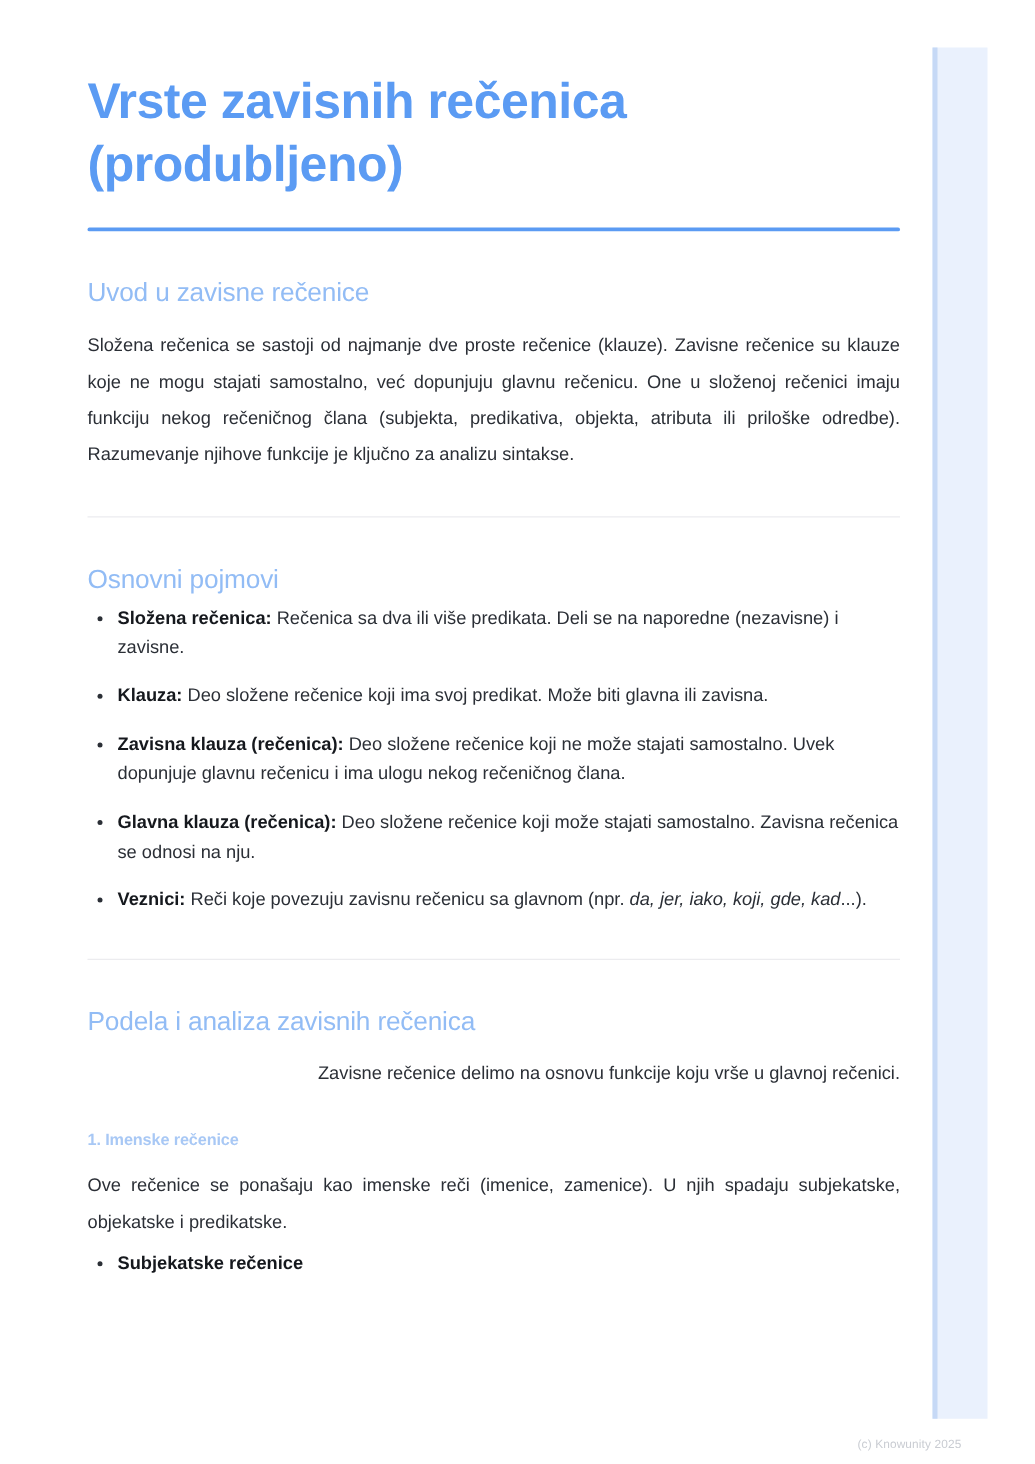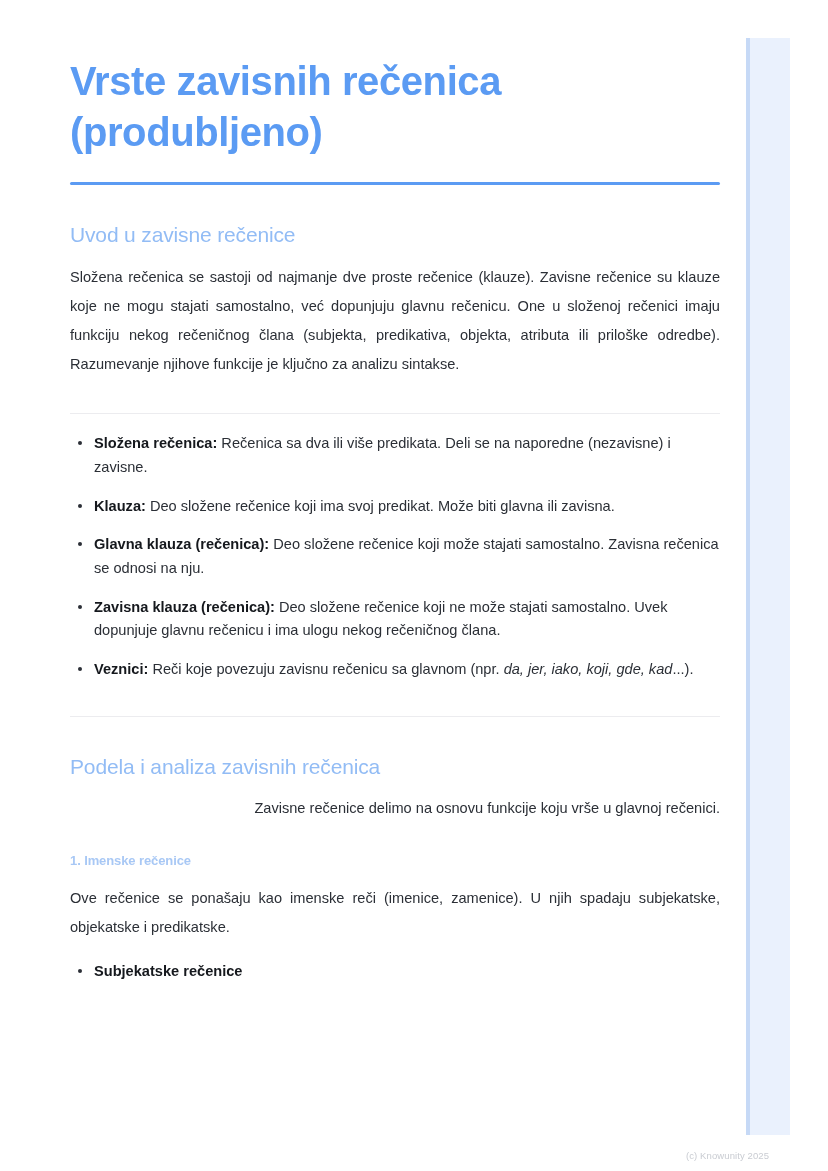--- a/index.html
+++ b/index.html
@@ -94,21 +94,21 @@
     text-align: justify;
     text-justify: inter-word;
   }
   p.body-plain {
     text-align: right;
   }
 
   
   ul.bullets {
     list-style: none;
-    margin: 18px 0 0 0;
+    margin: 6px 0 0 0;
     padding: 0;
   }
   ul.bullets li {
     position: relative;
     padding-left: 24px;
     margin-bottom: 15px;
     font-size: 14.6px;
     line-height: 1.62;
     color: #2b2f36;
   }
@@ -153,32 +153,33 @@
   <div id="content">
 
     <h1 class="doc-title">Vrste zavisnih rečenica (produbljeno)</h1>
     <div class="title-rule"></div>
 
     <h2 class="sec-h">Uvod u zavisne rečenice</h2>
     <p class="body">Složena rečenica se sastoji od najmanje dve proste rečenice (klauze). Zavisne rečenice su klauze koje ne mogu stajati samostalno, već dopunjuju glavnu rečenicu. One u složenoj rečenici imaju funkciju nekog rečeničnog člana (subjekta, predikativa, objekta, atributa ili priloške odredbe). Razumevanje njihove funkcije je ključno za analizu sintakse.</p>
 
     <div class="divider"></div>
 
+    <h2 class="sec-h">Osnovni pojmovi</h2>
     <ul class="bullets">
       <li>
         <span class="b-term">Složena rečenica:</span><span> Rečenica sa dva ili više predikata. Deli se na naporedne (nezavisne) i zavisne.</span>
       </li>
       <li>
         <span class="b-term">Klauza:</span><span> Deo složene rečenice koji ima svoj predikat. Može biti glavna ili zavisna.</span>
       </li>
       <li>
+        <span class="b-term">Zavisna klauza (rečenica):</span><span> Deo složene rečenice koji ne može stajati samostalno. Uvek dopunjuje glavnu rečenicu i ima ulogu nekog rečeničnog člana.</span>
+      </li>
+      <li>
         <span class="b-term">Glavna klauza (rečenica):</span><span> Deo složene rečenice koji može stajati samostalno. Zavisna rečenica se odnosi na nju.</span>
-      </li>
-      <li>
-        <span class="b-term">Zavisna klauza (rečenica):</span><span> Deo složene rečenice koji ne može stajati samostalno. Uvek dopunjuje glavnu rečenicu i ima ulogu nekog rečeničnog člana.</span>
       </li>
       <li>
         <span class="b-term">Veznici:</span><span> Reči koje povezuju zavisnu rečenicu sa glavnom (npr. </span><span class="b-ital">da, jer, iako, koji, gde, kad</span><span>...).</span>
       </li>
     </ul>
 
     <div class="divider"></div>
 
     <h2 class="sec-h">Podela i analiza zavisnih rečenica</h2>
     <p class="body body-plain">Zavisne rečenice delimo na osnovu funkcije koju vrše u glavnoj rečenici.</p>

